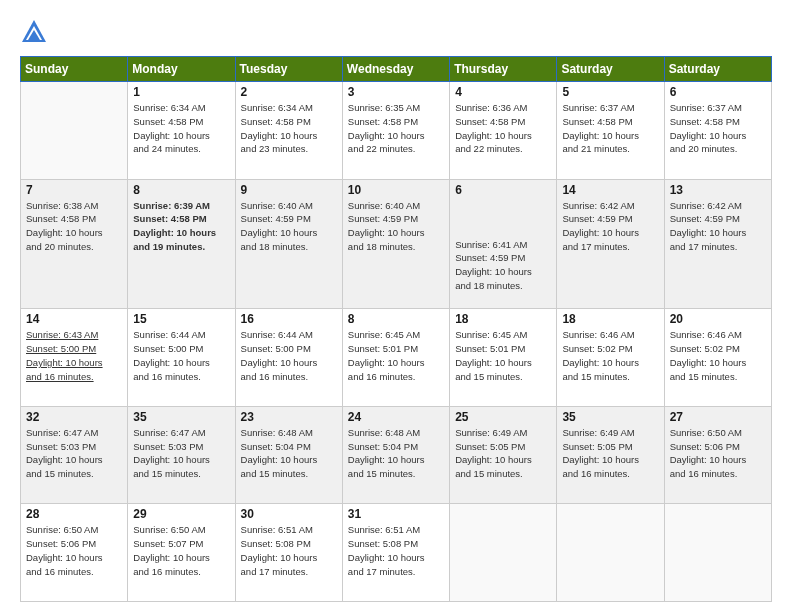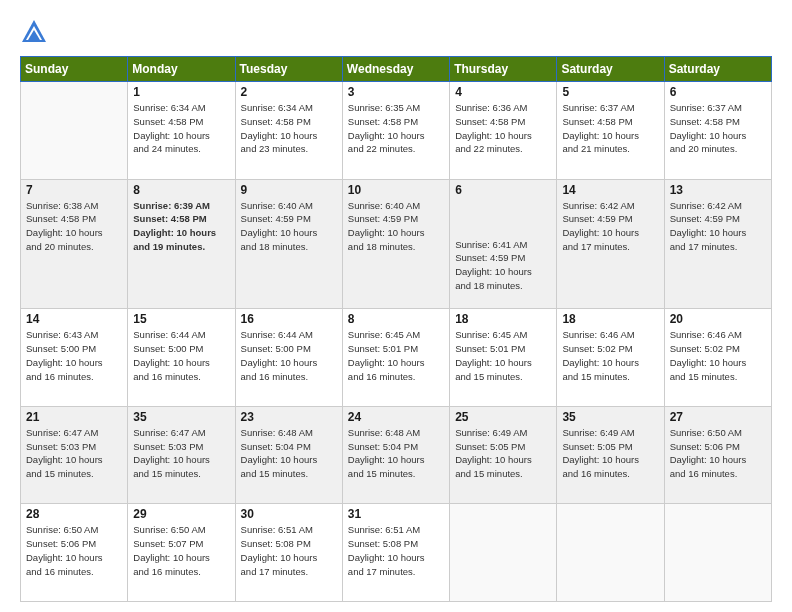--- a/index.html
+++ b/index.html
@@ -230,21 +230,21 @@
             <span class="day-number">13</span>
             <div class="day-info" style="white-space: pre-line;">Sunrise: 6:42 AM
 Sunset: 4:59 PM
 Daylight: 10 hours
 and 17 minutes.</div>
           </td>
         </tr>
         <tr class="row-white">
           <td>
             <span class="day-number">14</span>
-            <div class="day-info" style="white-space: pre-line;">Sunrise: 6:43 AM
+            <div class="day-info" style="white-space: pre-line; text-decoration: underline;">Sunrise: 6:43 AM
 Sunset: 5:00 PM
 Daylight: 10 hours
 and 16 minutes.</div>
           </td>
           <td>
             <span class="day-number">15</span>
             <div class="day-info" style="white-space: pre-line;">Sunrise: 6:44 AM
 Sunset: 5:00 PM
 Daylight: 10 hours
 and 16 minutes.</div>
@@ -280,21 +280,21 @@
           <td>
             <span class="day-number">20</span>
             <div class="day-info" style="white-space: pre-line;">Sunrise: 6:46 AM
 Sunset: 5:02 PM
 Daylight: 10 hours
 and 15 minutes.</div>
           </td>
         </tr>
         <tr class="row-shaded">
           <td>
-            <span class="day-number">21</span>
+            <span class="day-number">32</span>
             <div class="day-info" style="white-space: pre-line;">Sunrise: 6:47 AM
 Sunset: 5:03 PM
 Daylight: 10 hours
 and 15 minutes.</div>
           </td>
           <td>
             <span class="day-number">35</span>
             <div class="day-info" style="white-space: pre-line;">Sunrise: 6:47 AM
 Sunset: 5:03 PM
 Daylight: 10 hours

